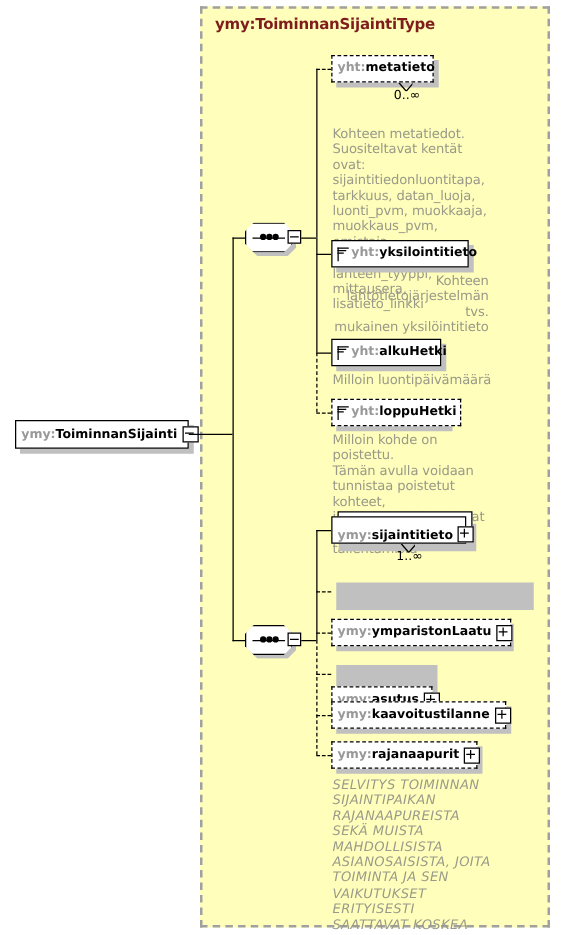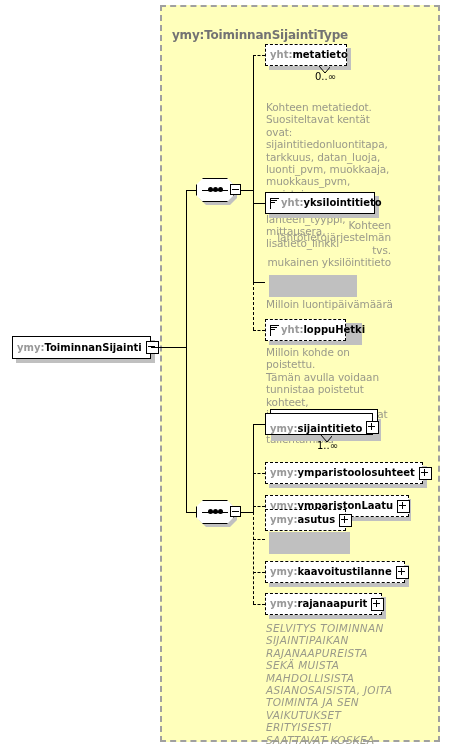--- a/index.html
+++ b/index.html
@@ -28,24 +28,24 @@
     top: 5px;
     width: 280px;
     height: 737px;
     background: #ffffbb;
     border: 2px dashed #a0a0a0;
     box-sizing: border-box;
   }
   .type-title {
     position: absolute;
     left: 172px;
-    top: 28px;
+    top: 12px;
     font-size: 12px;
     font-weight: bold;
-    color: #737373;
+    color: #7f1d1d;
     letter-spacing: -0.2px;
     white-space: nowrap;
   }
 
   
   .line {
     position: absolute;
     background: #000000;
   }
   .line.h { height: 1px; }
@@ -309,24 +309,33 @@
         <i></i>
         <i></i>
       </span>
     <span class="node-label"><span class="node-prefix">yht:</span>yksilointitieto</span>
   </div>
   <div class="annotation" style="left:266px; top:219px; width:125px;text-align:right;">Kohteen
 lähtötietojärjestelmän tvs.
 mukainen yksilöintitieto</div>
 
   <div class="nshadow" style="left:269px; top:275px; width:88px; height:22px;"></div>
+  <div class="node solid" style="left:265px; top:271px; width:88px;">
+    <span class="leaf-icon">
+        <i></i>
+        <i></i>
+        <i></i>
+        <i></i>
+      </span>
+    <span class="node-label"><span class="node-prefix">yht:</span>alkuHetki</span>
+  </div>
   <div class="annotation" style="left:266px; top:298px; width:135px;">Milloin luontipäivämäärä</div>
 
   <div class="nshadow" style="left:269px; top:323px; width:93px; height:22px;"></div>
-  <div class="node dashed" style="left:265px; top:319px; width:81px;">
+  <div class="node dashed" style="left:265px; top:319px; width:104px;">
     <span class="leaf-icon">
         <i></i>
         <i></i>
         <i></i>
         <i></i>
       </span>
     <span class="node-label"><span class="node-prefix">yht:</span>loppuHetki</span>
   </div>
   <div class="annotation" style="left:266px; top:346px; width:130px;">Milloin kohde on poistettu.
 Tämän avulla voidaan
@@ -362,33 +371,29 @@
     <span class="expander plus"></span>
   </div>
   <div class="curly" style="left:320px; top:435px;">
     <svg width="14" height="8" viewBox="0 0 14 8">
         <path d="M1 0 L7 7 L13 0" fill="none" stroke="#000" stroke-width="1"></path>
       </svg>
   </div>
   <div class="cardinality" style="left:317px; top:440px;">1..∞</div>
 
   <div class="nshadow" style="left:269px; top:466px; width:158px; height:22px;"></div>
-  <div class="node dashed" style="left:265px; top:462px; width:158px;">
-    <span class="node-label"><span class="node-prefix">ymy:</span>ymparistoolosuhteet</span>
-    <span class="expander plus"></span>
-  </div>
 
   <div class="nshadow" style="left:269px; top:499px; width:142px; height:22px;"></div>
   <div class="node dashed" style="left:265px; top:495px; width:144px;">
     <span class="node-label"><span class="node-prefix">ymy:</span>ymparistonLaatu</span>
     <span class="expander plus"></span>
   </div>
 
   <div class="nshadow" style="left:269px; top:532px; width:81px; height:22px;"></div>
-  <div class="node dashed" style="left:265px; top:509px; width:81px;">
+  <div class="node dashed" style="left:265px; top:549px; width:81px;">
     <span class="node-label"><span class="node-prefix">ymy:</span>asutus</span>
     <span class="expander plus"></span>
   </div>
 
   <div class="nshadow" style="left:269px; top:565px; width:140px; height:22px;"></div>
   <div class="node dashed" style="left:265px; top:561px; width:140px;">
     <span class="node-label"><span class="node-prefix">ymy:</span>kaavoitustilanne</span>
     <span class="expander plus"></span>
   </div>
 

